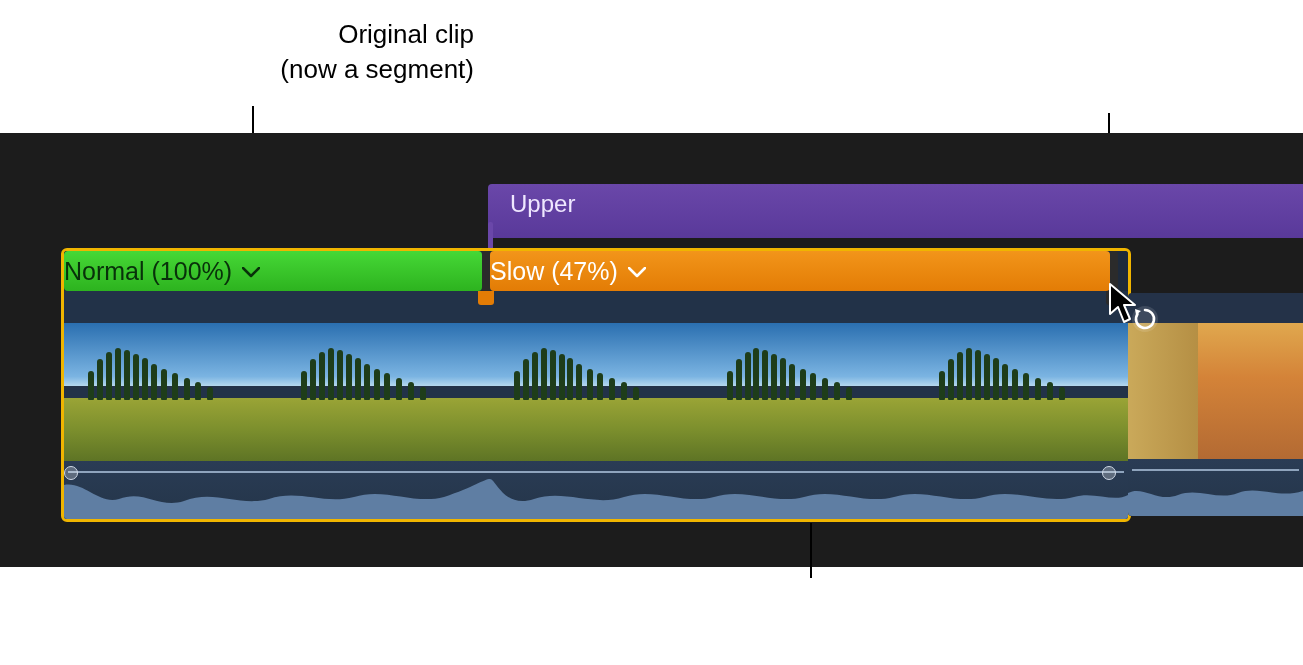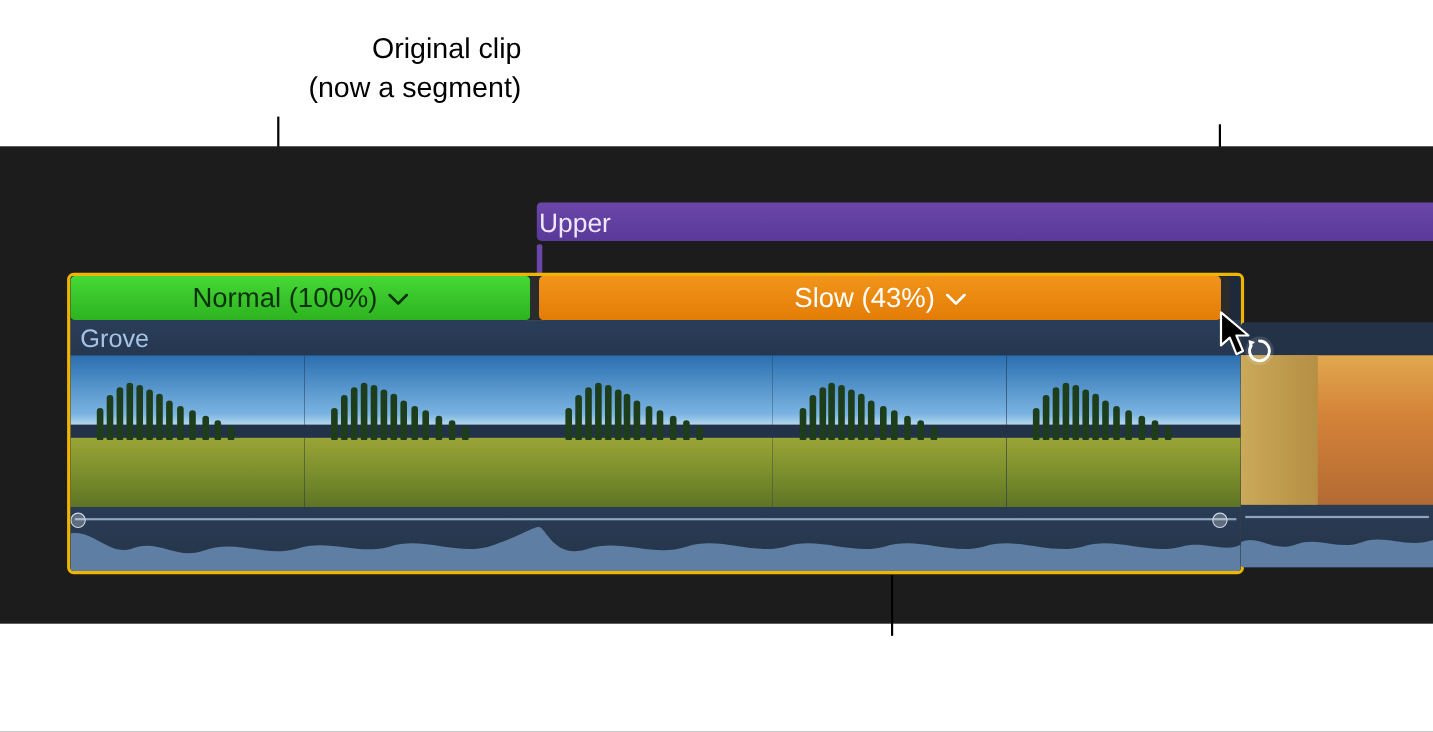--- a/index.html
+++ b/index.html
@@ -42,24 +42,24 @@
     height: 434px;
     background: #1c1c1c;
   }
 
   
   .upper-bar {
     position: absolute;
     left: 488px;
     right: 0;
     top: 184px;
-    height: 35px;
+    height: 54px;
     background: linear-gradient(to bottom, #6a47a9 0%, #59399a 100%);
     border-radius: 4px 0 0 4px;
-    padding-left: 2px;
+    padding-left: 22px;
     color: #efe7ff;
     font-size: 24px;
     line-height: 39px;
     white-space: nowrap;
   }
   .upper-stem {
     position: absolute;
     top: 222px;
     left: 488px;
     width: 5px;
@@ -89,21 +89,20 @@
     height: 40px;
     background: #1e2a3b;
   }
 
   .retime-seg {
     position: absolute;
     top: 0;
     height: 40px;
     display: flex;
     align-items: center;
-    justify-content: center;
     font-size: 25px;
     font-weight: 500;
     cursor: pointer;
   }
   .retime-seg .chev {
     margin-left: 10px;
     margin-top: 2px;
   }
 
   .retime-normal {
@@ -285,21 +284,21 @@
 
   .chev svg { display:block; }
 </style>
 </head>
 <body>
 
 <div class="page">
 
   <div class="leader" style="left:1108px; top:113px; width:2px; height:131px;"></div>
 
-  <div class="annotation" style="left:174px; top:27px; width:300px;">Original clip<br>(now a segment)</div>
+  <div class="annotation" style="left:174px; top:17px; width:300px;">Original clip<br>(now a segment)</div>
   <div class="leader" style="left:252px; top:106px; width:2px; height:139px;"></div>
 
   <div class="timeline-band"></div>
 
   <div class="upper-bar">
     <span>Upper</span>
   </div>
   <div class="upper-stem"></div>
 
   <div class="clip">
@@ -309,37 +308,34 @@
       <div class="retime-seg retime-normal">
         <span>Normal (100%)</span>
         <span class="chev">
           <svg width="18" height="11" viewBox="0 0 18 11">
               <path d="M1 1 L9 9 L17 1" fill="none" stroke-width="2.5" stroke-linecap="round" stroke-linejoin="round"></path>
             </svg>
         </span>
       </div>
 
       <div class="retime-seg retime-slow">
-        <span>Slow (43%)</span>
+        <span>Slow (47%)</span>
         <span class="chev">
           <svg width="18" height="11" viewBox="0 0 18 11">
               <path d="M1 1 L9 9 L17 1" fill="none" stroke-width="2.5" stroke-linecap="round" stroke-linejoin="round"></path>
             </svg>
         </span>
       </div>
 
       <div class="retime-handle h1"></div>
       <div class="retime-handle h2"></div>
       <div class="retime-tab t1"></div>
       <div class="retime-tab t2"></div>
     </div>
 
-    <div class="clip-title-row">
-      <span>Grove</span>
-    </div>
 
     <div class="thumb-row">
 
       <div class="thumb">
         <div class="sky"></div>
           <div class="ground"></div>
         <div class="trees">
           <div class="tree" style="left:2%; height:55%;"></div>
           <div class="tree" style="left:8%; height:78%;"></div>
           <div class="tree" style="left:14%; height:92%;"></div>

